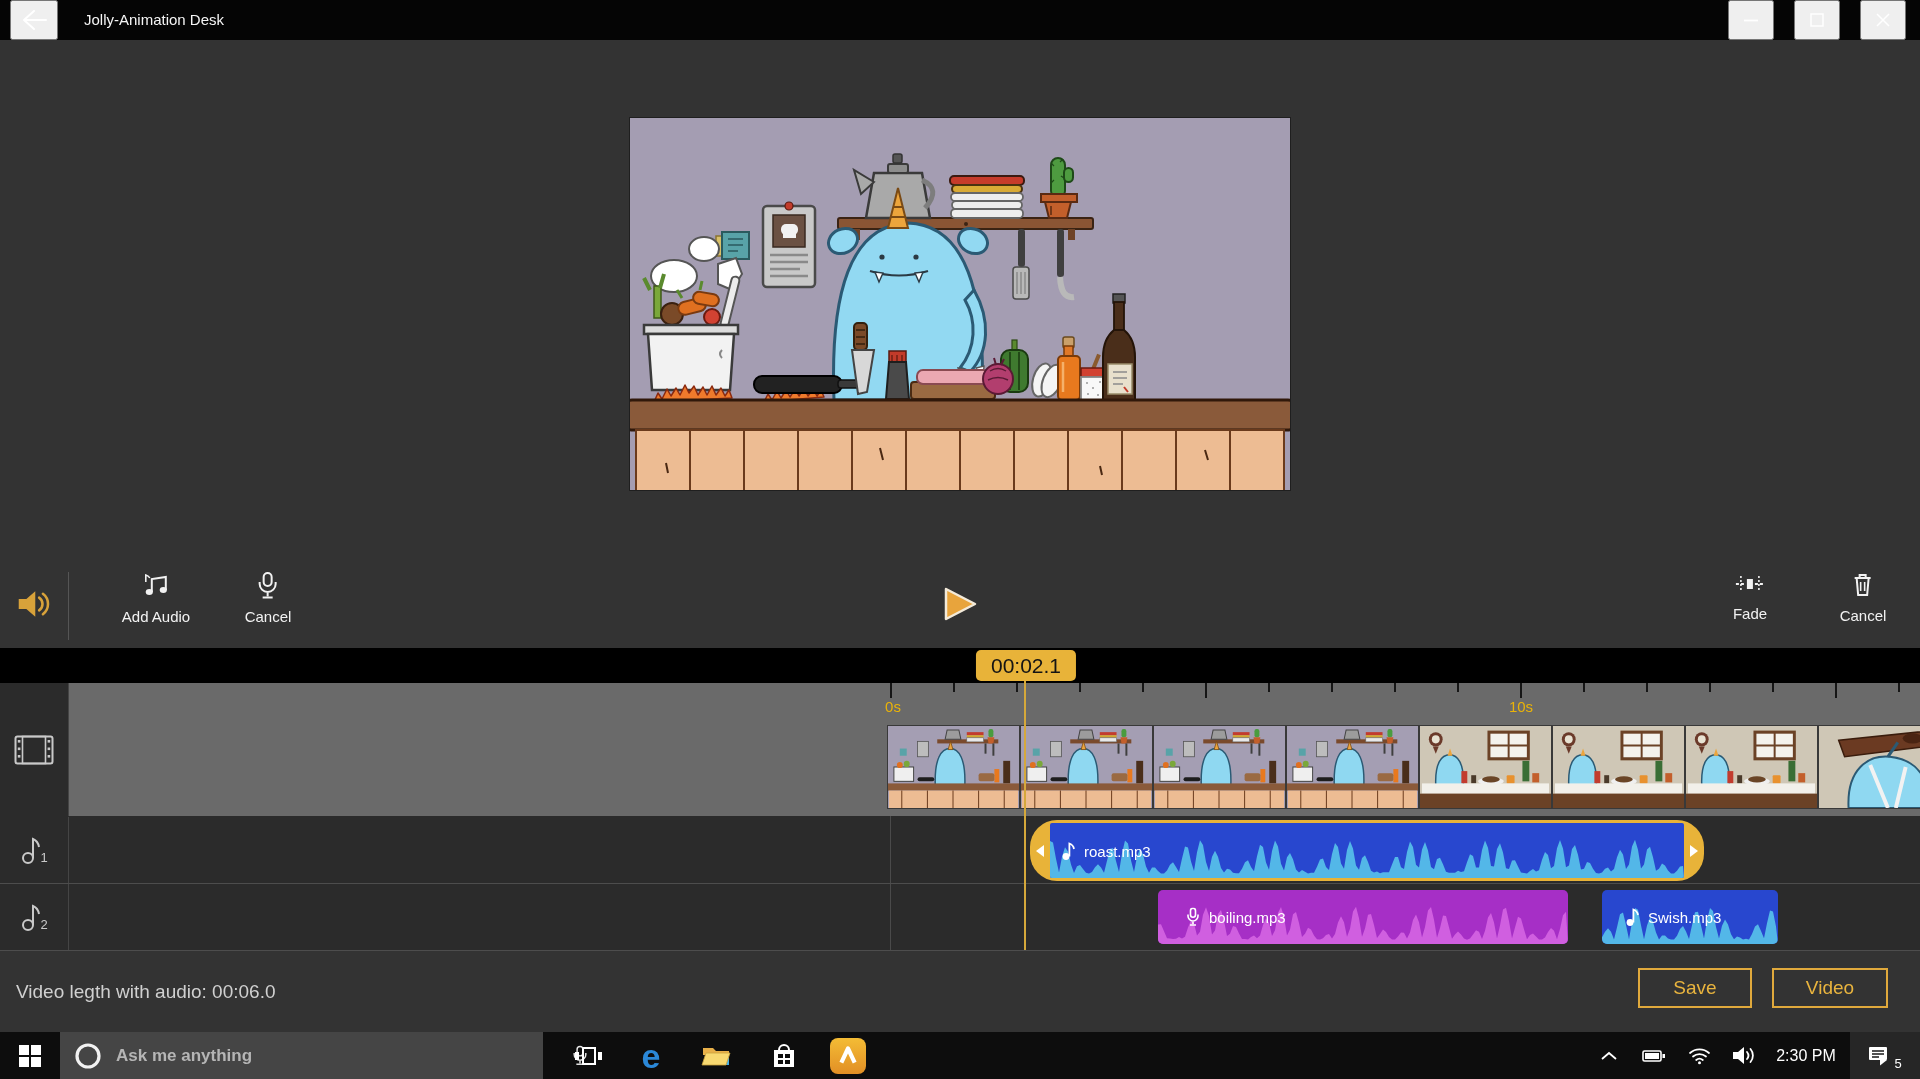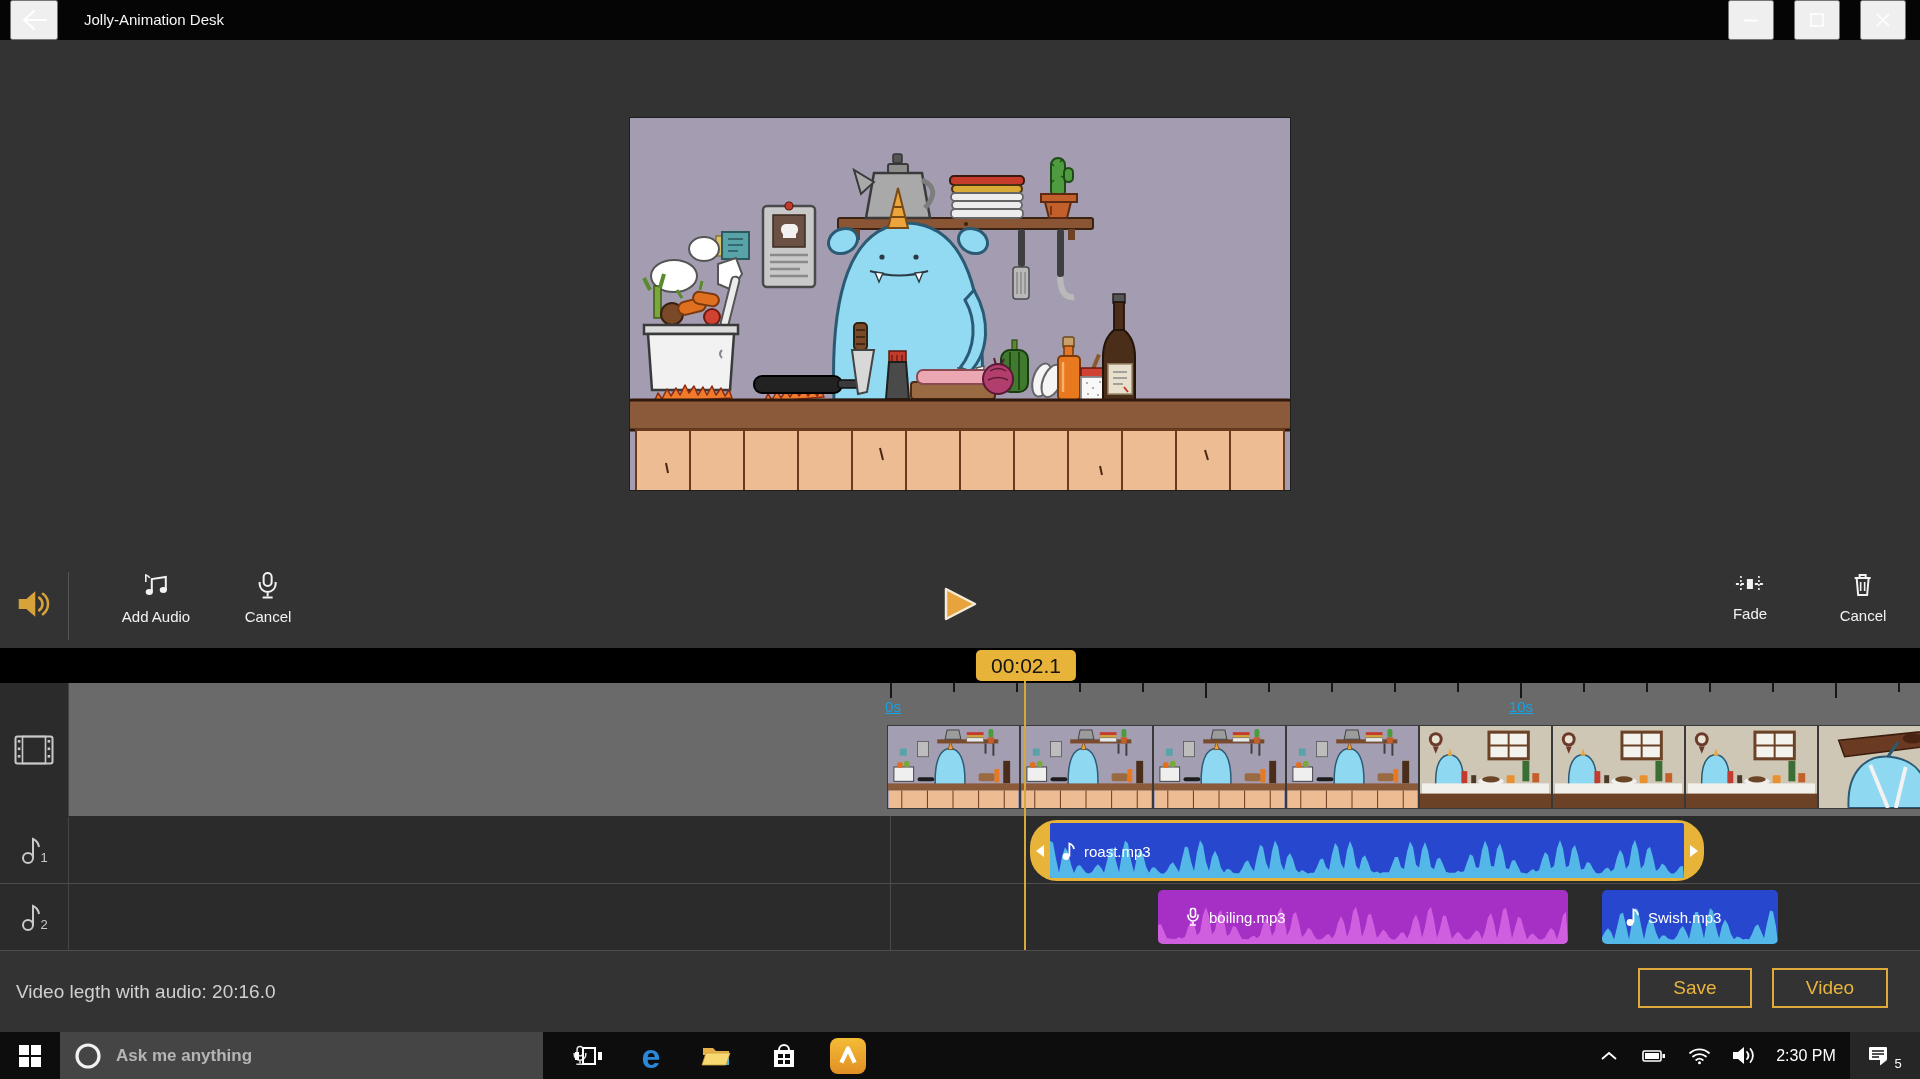--- a/index.html
+++ b/index.html
@@ -26,21 +26,21 @@
   
   .time-strip{position:absolute;left:0;top:648px;width:1920px;height:35px;background:#000;}
   .playhead-badge{position:absolute;left:1026px;top:650px;transform:translateX(-50%);height:31px;line-height:31px;padding:0 15px;background:#e8b339;color:#141414;font-size:21px;border-radius:5px;}
   .tl-video-bg{position:absolute;left:0;top:683px;width:1920px;height:133px;background:#6a6a6a;}
   .tl-audio-bg{position:absolute;left:0;top:816px;width:1920px;height:135px;background:#2b2b2b;}
   .hdr-cell{position:absolute;left:0;width:68px;background:#2b2b2b;border-right:1px solid #454545;display:flex;align-items:center;justify-content:center;}
   .hline{position:absolute;left:0;width:1920px;height:1px;background:#4d4d4d;}
   .vline-start{position:absolute;left:890px;top:816px;width:1px;height:134px;background:#4a4a4a;}
   .tick{position:absolute;top:683px;width:2px;height:9px;background:#161616;}
   .tick.major{height:15px;}
-  .ruler-label{position:absolute;top:698px;transform:translateX(-50%);color:#0ea5e9;font-size:15px;text-decoration:underline;}
+  .ruler-label{position:absolute;top:698px;transform:translateX(-50%);color:#eab308;font-size:15px;}
   .frame{position:absolute;top:726px;width:131px;height:82px;background:#555;outline:1px solid #393939;overflow:hidden;}
   .frame svg{display:block;width:100%;height:100%;}
   .playhead-line{position:absolute;left:1024px;top:681px;width:2px;height:269px;background:#d5a83b;z-index:30;}
   .note-num{color:#c9c9c9;font-size:13px;margin-left:-4px;margin-top:14px;}
 
   
   .clip{position:absolute;border-radius:5px;overflow:hidden;}
   .clip-inner{position:absolute;overflow:hidden;background:#2847cf;}
   .clip .wave{position:absolute;left:0;bottom:0;width:100%;height:100%;}
   .clip-label{position:absolute;top:50%;transform:translateY(-50%);display:flex;align-items:center;gap:9px;color:#fff;font-size:15px;white-space:nowrap;z-index:2;}
@@ -484,21 +484,21 @@
         <circle cx="4" cy="15" r="3.4" fill="#fff"></circle>
           <path d="M7.4,15 V2 q4,1.5 4.6,5.5" stroke="#fff" stroke-width="1.8" fill="none"></path>
       </svg>
       <span>Swish.mp3</span>
     </span>
   </div>
 
   <div class="playhead-line"></div>
 
   <footer class="footer">
-    <div class="len-info">Video legth with audio: 20:16.0</div>
+    <div class="len-info">Video legth with audio: 00:06.0</div>
     <button class="gold-btn" style="left:1638px;width:114px">Save</button>
     <button class="gold-btn" style="left:1772px;width:116px">Video</button>
   </footer>
 
   <div class="taskbar">
     <button class="tb-item" style="left:0;width:60px">
       <svg width="22" height="22" viewBox="0 0 22 22">
         <rect x="0" y="0" width="10" height="10" fill="#fff"></rect>
           <rect x="12" y="0" width="10" height="10" fill="#fff"></rect>
         <rect x="0" y="12" width="10" height="10" fill="#fff"></rect>

